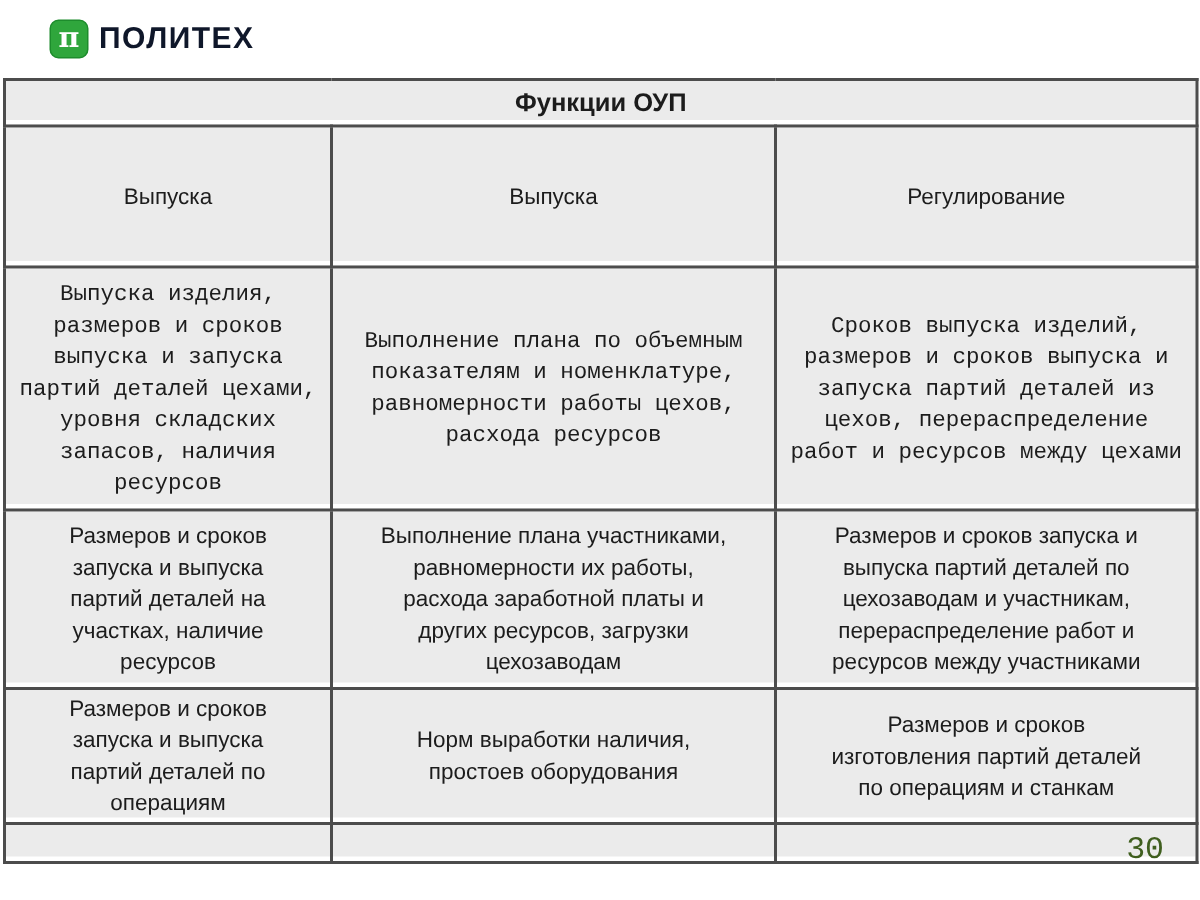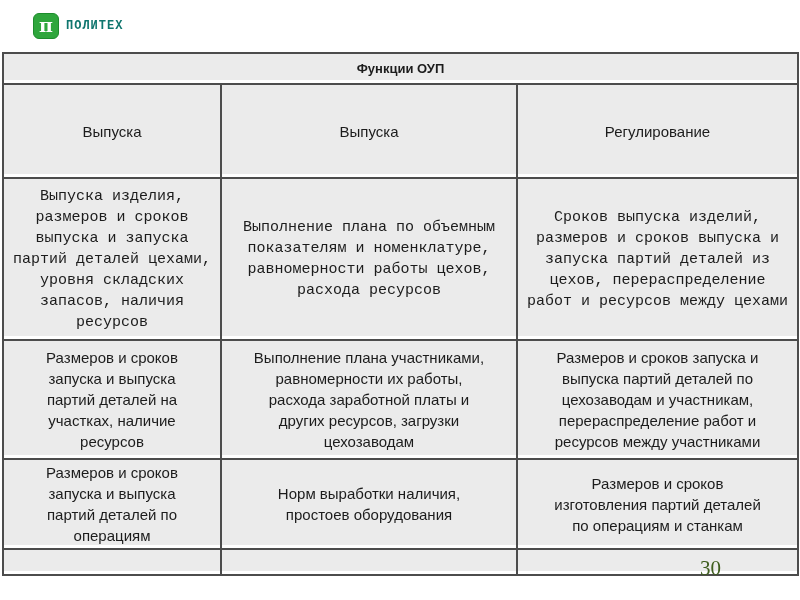--- a/index.html
+++ b/index.html
@@ -36,25 +36,24 @@
     align-items: center;
     justify-content: center;
     color: #ffffff;
     font-family: "DejaVu Serif", serif;
     font-size: 19px;
     font-weight: bold;
     line-height: 1;
     padding-bottom: 2px;
   }
   .logo-text {
-    color: #0f766e;
-    font-size: 12px;
+    color: #0f172a;
+    font-size: 20px;
     font-weight: bold;
     letter-spacing: 1px;
-    font-family: Liberation Mono, monospace;
   }
 
   
   table.oup {
     position: absolute;
     left: 2px;
     top: 52px;
     width: 795px;
     border-collapse: collapse;
     table-layout: fixed;
@@ -66,36 +65,36 @@
     border: 2px solid #4c4c4c;
     background: #ebebeb;
     box-shadow: inset 0 -3px 0 #ffffff; 
     text-align: center;
     vertical-align: middle;
     padding: 2px 6px;
     overflow: hidden;
   }
   .cell-text { white-space: pre-line; }
 
-  .r-title td { height: 25px; font-size: 13px; font-weight: bold; }
+  .r-title td { height: 25px; font-size: 17px; font-weight: bold; }
   .r-head  td { height: 88px; vertical-align: top; padding-top: 7px; }
   .r-num   td { height: 19px; }
   .r1      td { height: 156px; font-family: Liberation Mono, monospace; }
   .r2      td { height: 113px; }
   .r3      td { height: 79px; }
   .r-empty td { height: 20px; background: #ffffff; box-shadow: none; }
 
   
   .page-number {
     position: absolute;
     top: 556px;
     left: 700px;
     width: 76px;
-    text-align: left;
-    font-family: Liberation Serif, serif;
+    text-align: right;
+    font-family: Liberation Mono, monospace;
     font-size: 21px;
     color: #3f5e1e;
   }
 </style>
 </head>
 <body>
 
 <div class="slide">
 
   <div class="logo">

